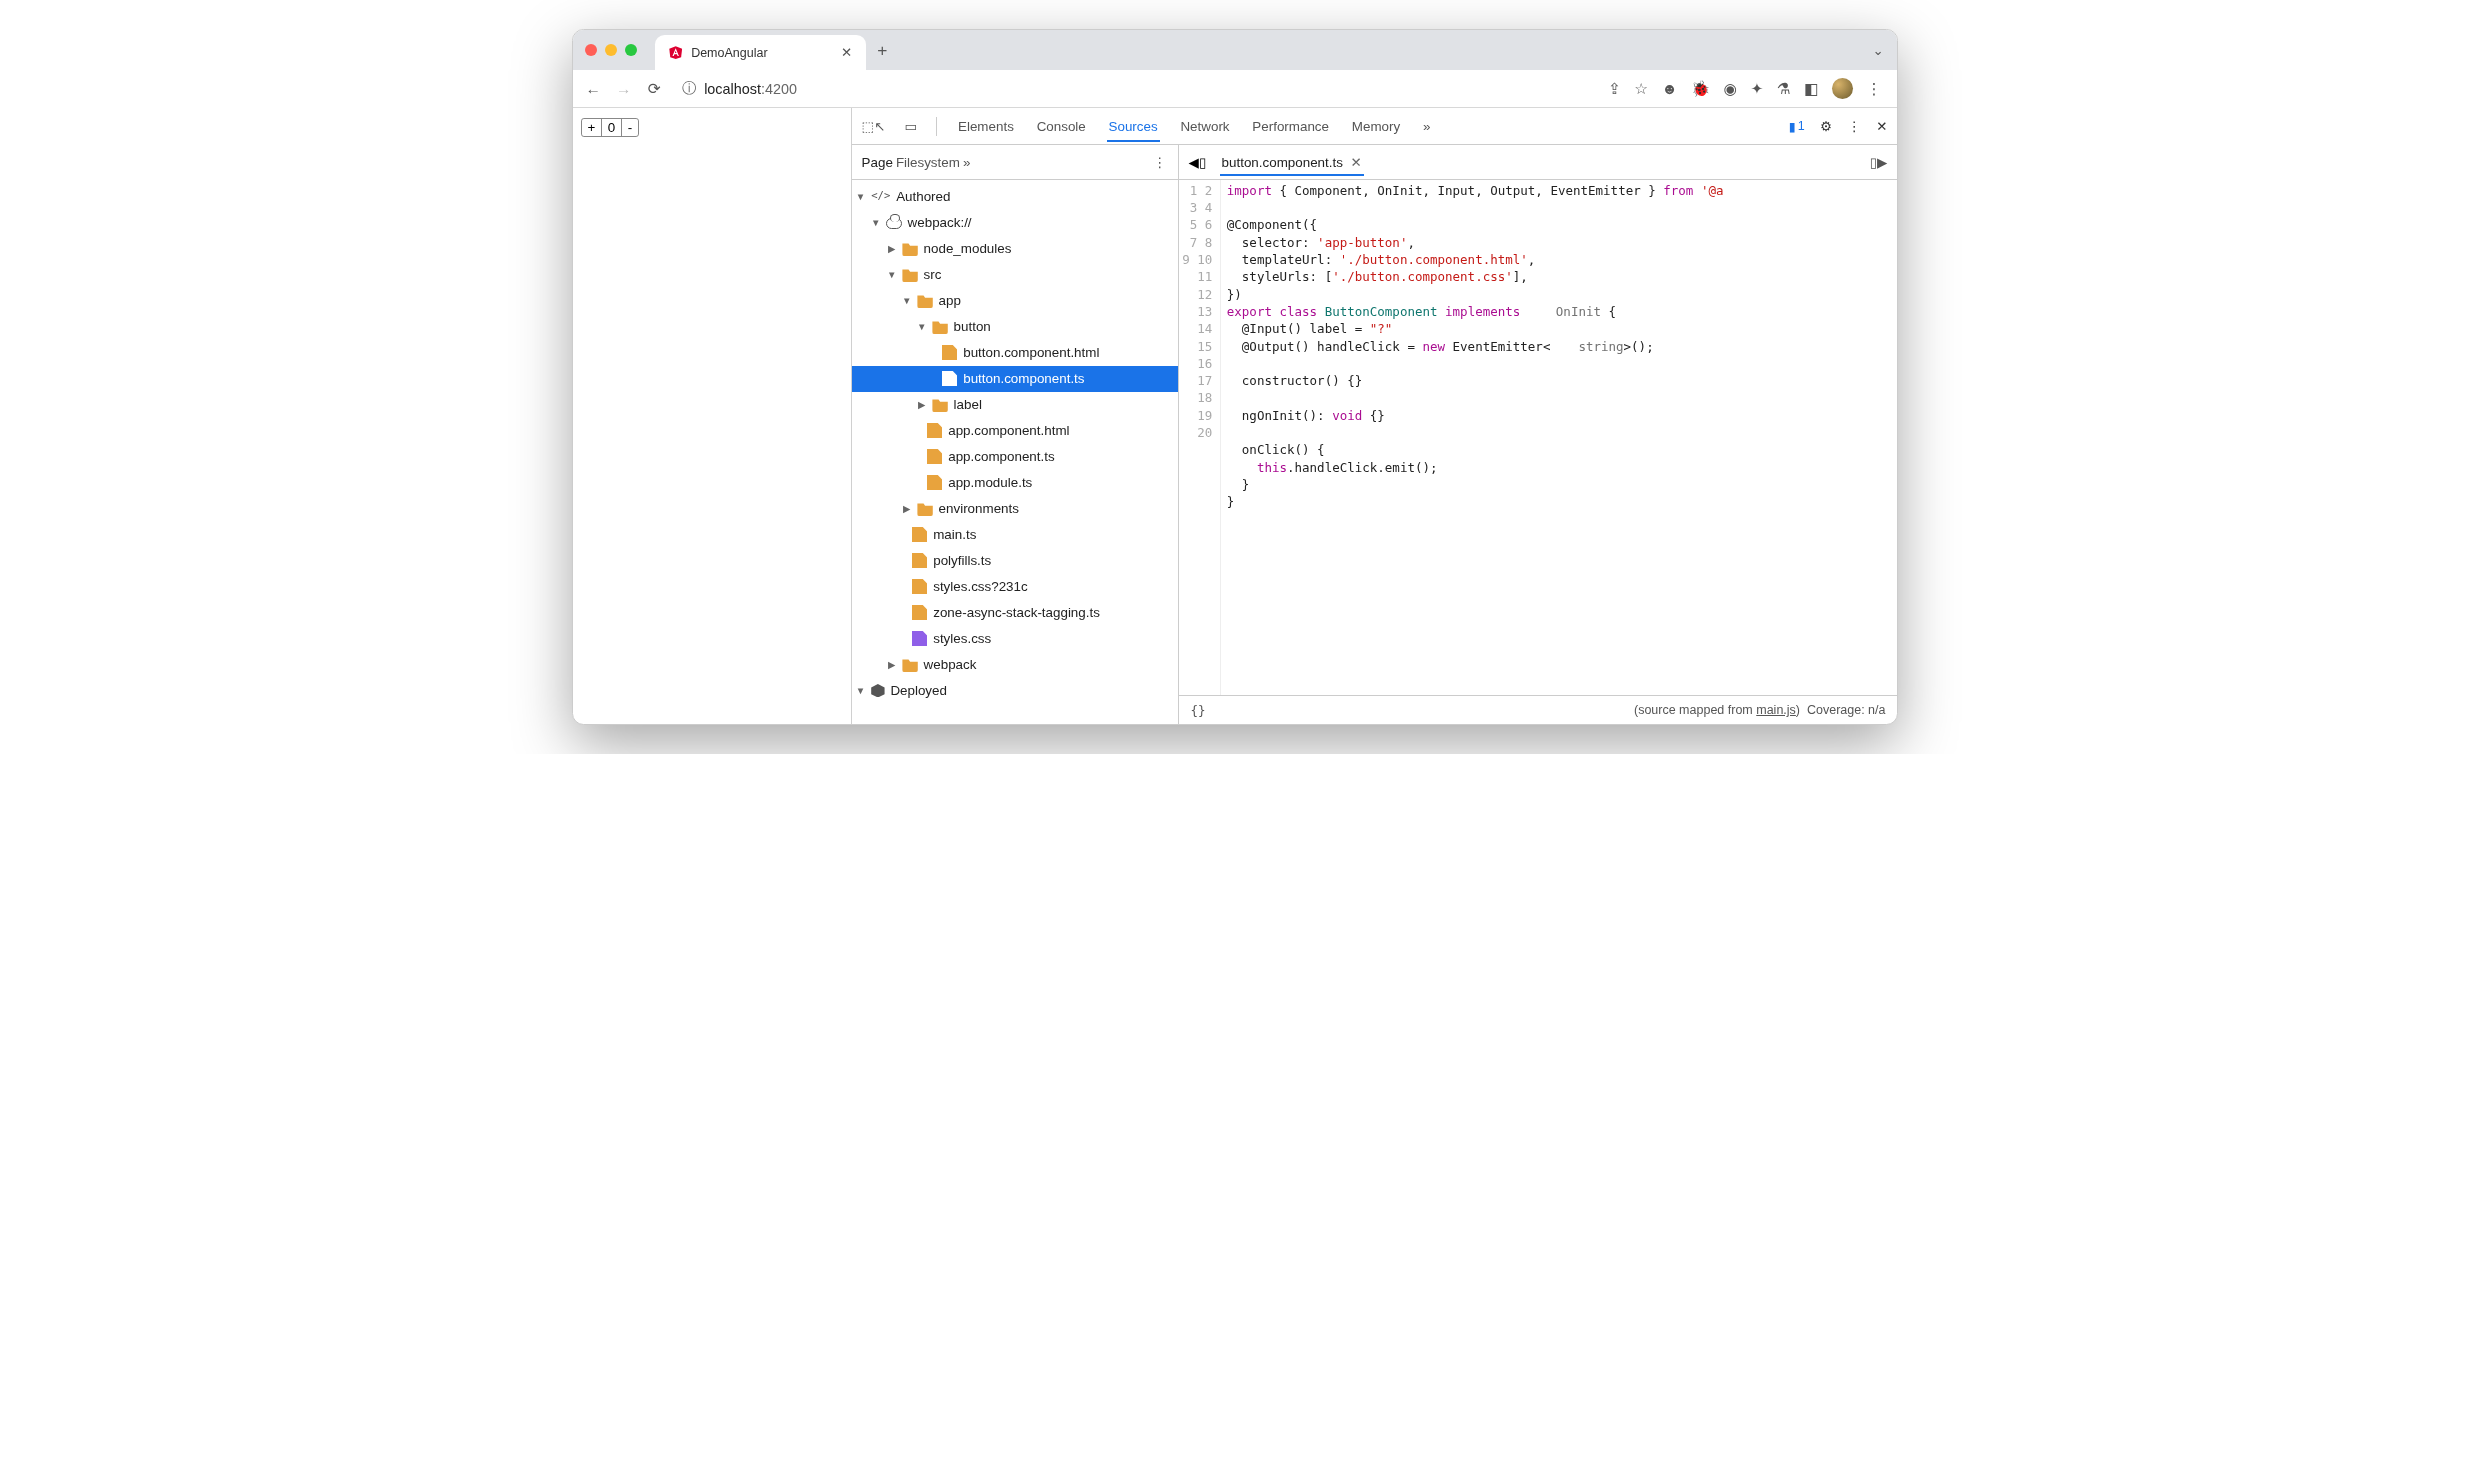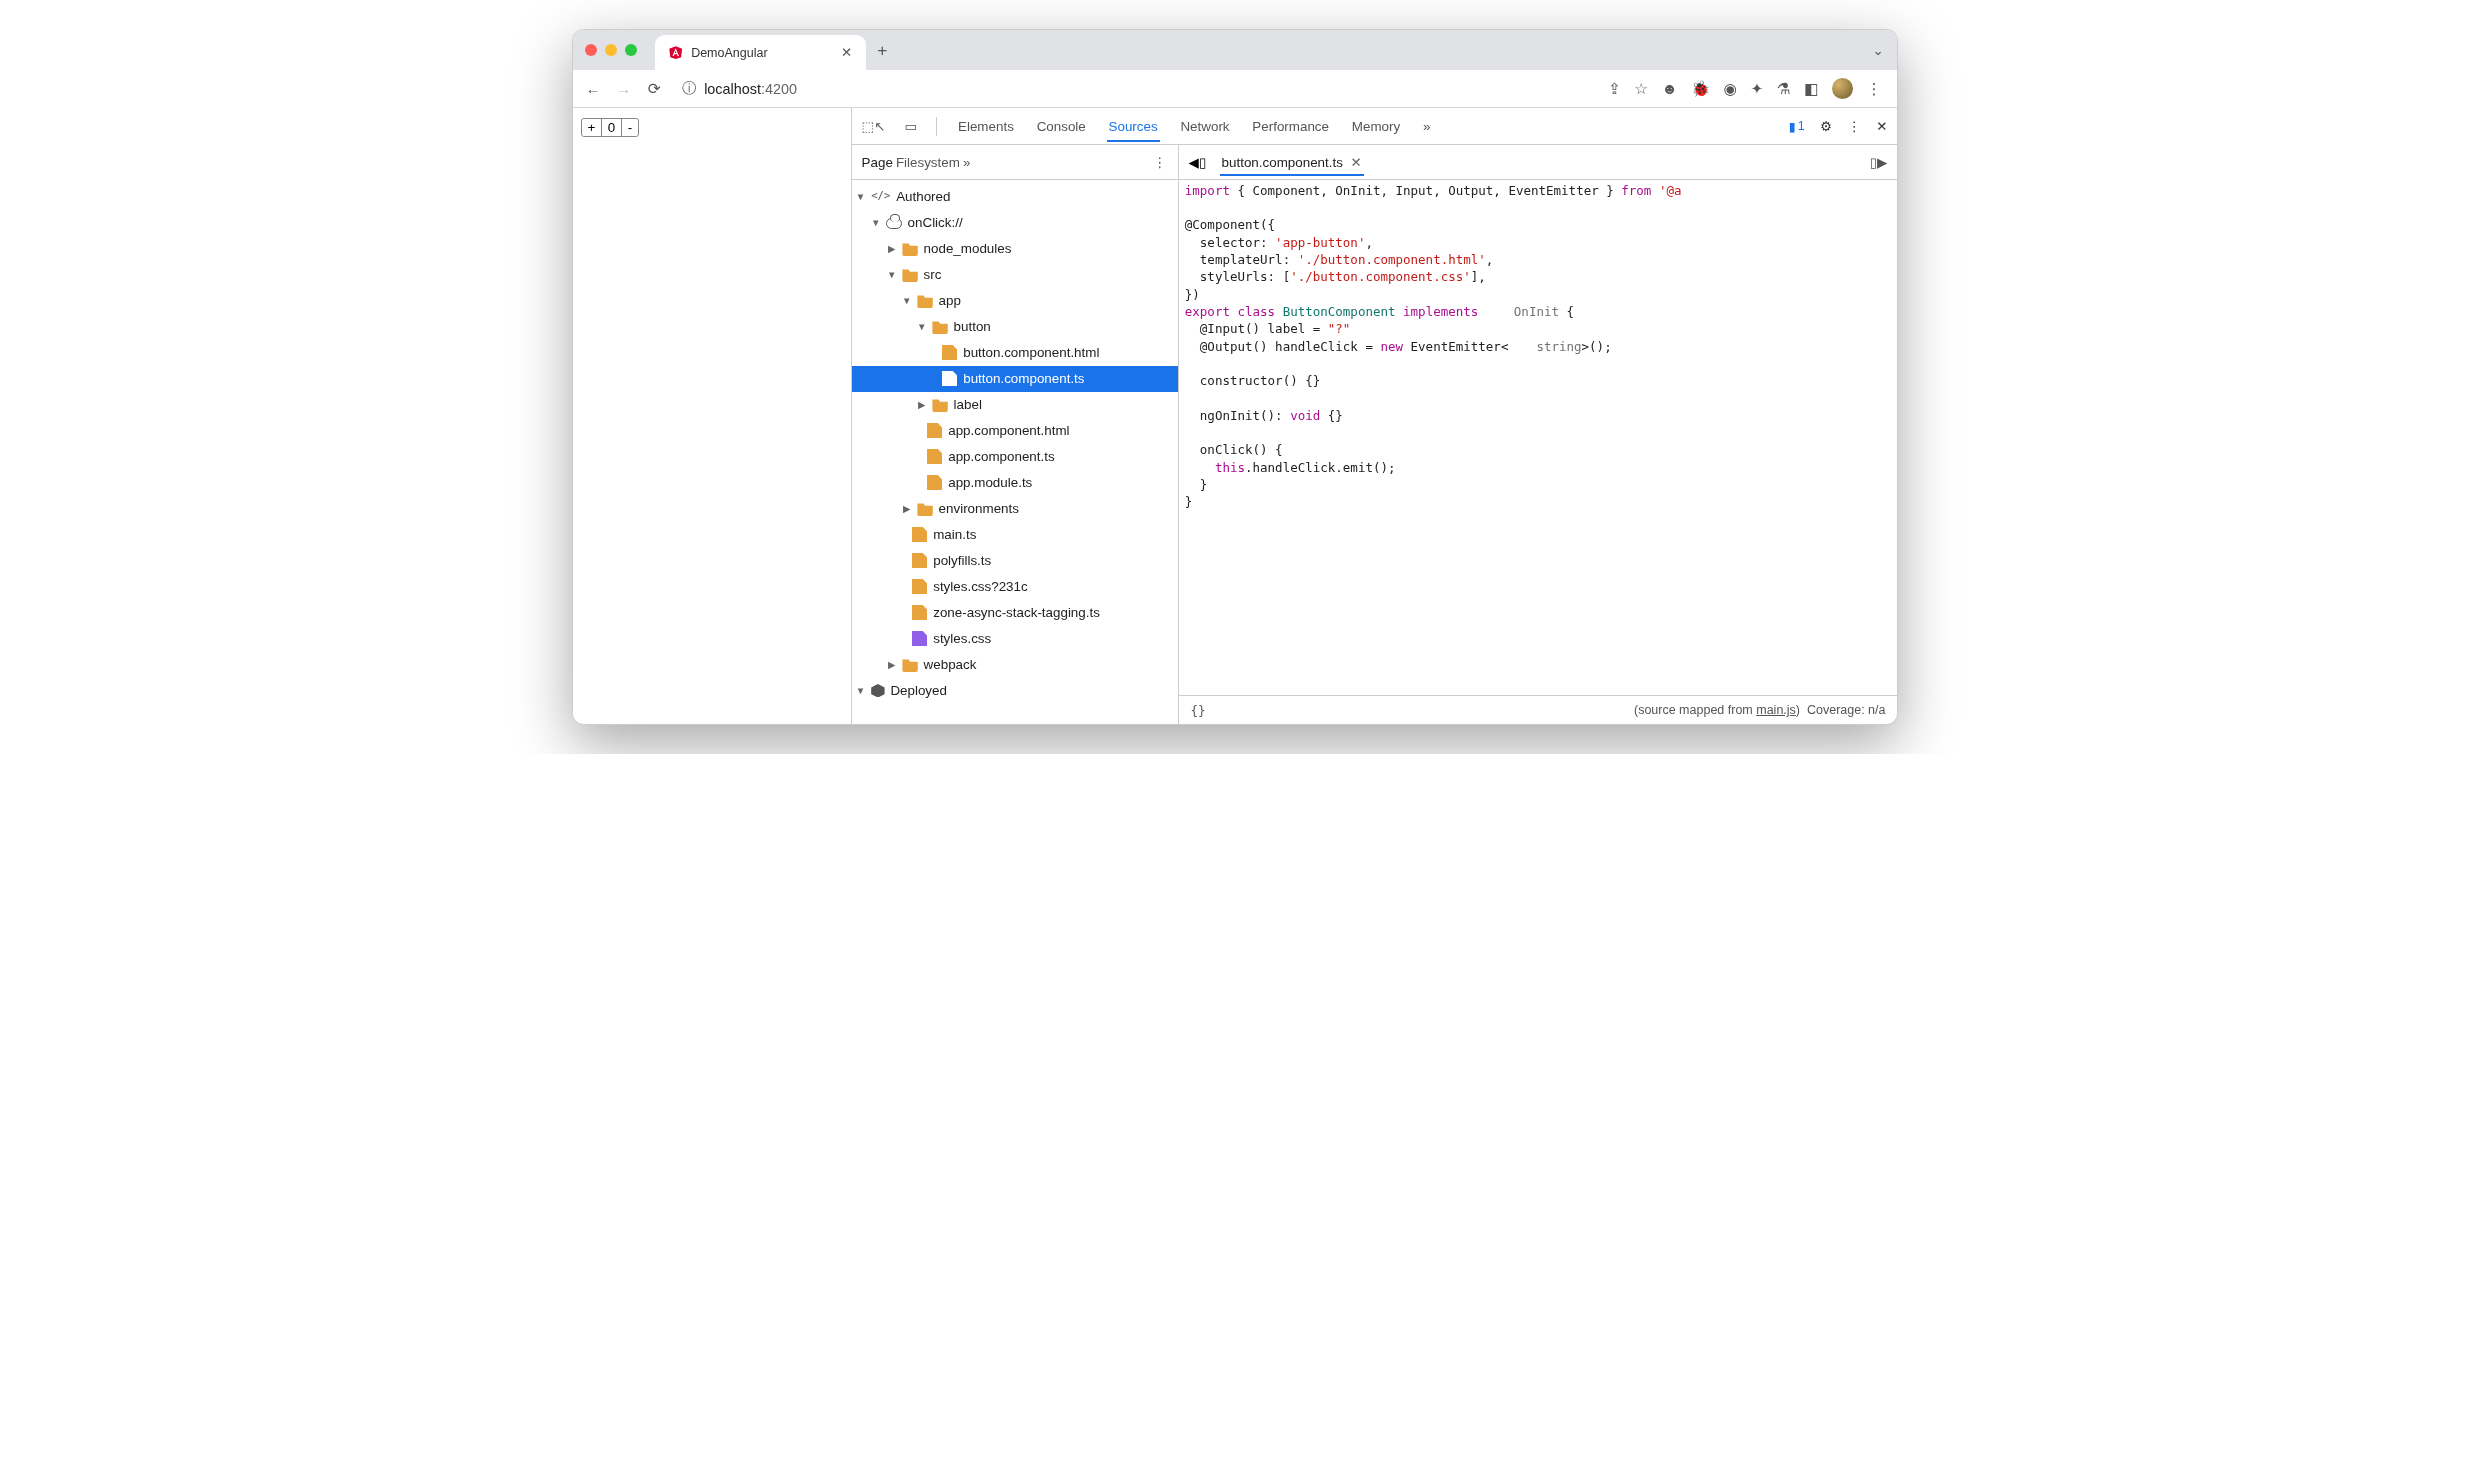--- a/index.html
+++ b/index.html
@@ -162,21 +162,21 @@
           </div>
           <div class="tree">
             <div class="row" style="padding-left:3.8px">
                 <span class="tw">▼</span>
                 <span class="i-code icon">&lt;/&gt;</span>
                 <span>Authored</span>
               </div>
             <div class="row" style="padding-left:19px">
                 <span class="tw">▼</span>
                 <span class="i-cloud icon"></span>
-                <span>onClick://</span>
+                <span>webpack://</span>
               </div>
             <div class="row" style="padding-left:35px">
                 <span class="tw">▶</span>
                 <span class="i-folder icon"></span>
                 <span>node_modules</span>
               </div>
             <div class="row" style="padding-left:35px">
                 <span class="tw">▼</span>
                 <span class="i-folder icon"></span>
                 <span>src</span>
@@ -257,20 +257,41 @@
         <div class="srcright">
           <div class="edtabs">
             <span>◀▯</span>
             <div class="edtab active">
               <span>button.component.ts</span>
               <span class="edclose">✕</span>
             </div>
             <span class="rbtn">▯▶</span>
           </div>
           <div class="editor">
+            <div class="gutter">
+1
+2
+3
+4
+5
+6
+7
+8
+9
+10
+11
+12
+13
+14
+15
+16
+17
+18
+19
+20</div>
             <div class="code"><span class="k-imp">import</span><span> { Component, OnInit, Input, Output, EventEmitter } </span><span class="k-imp">from</span><span class="k-str"> '@a</span>
 
 <span>@Component({</span>
 <span>  selector: </span><span class="k-str">'app-button'</span><span>,</span>
 <span>  templateUrl: </span><span class="k-str">'./button.component.html'</span><span>,</span>
 <span>  styleUrls: [</span><span class="k-str">'./button.component.css'</span><span>],</span>
 <span>})</span>
 <span class="k-exp">export</span><span class="k-class"> class </span><span class="k-name">ButtonComponent</span><span class="k-impl"> implements </span><span class="k-type">OnInit</span><span> {</span>
 <span>  @Input() label = </span><span class="k-str">"?"</span>
 <span>  @Output() handleClick = </span><span class="k-new">new</span><span> EventEmitter&lt;</span><span class="k-type">string</span><span>&gt;();</span>

